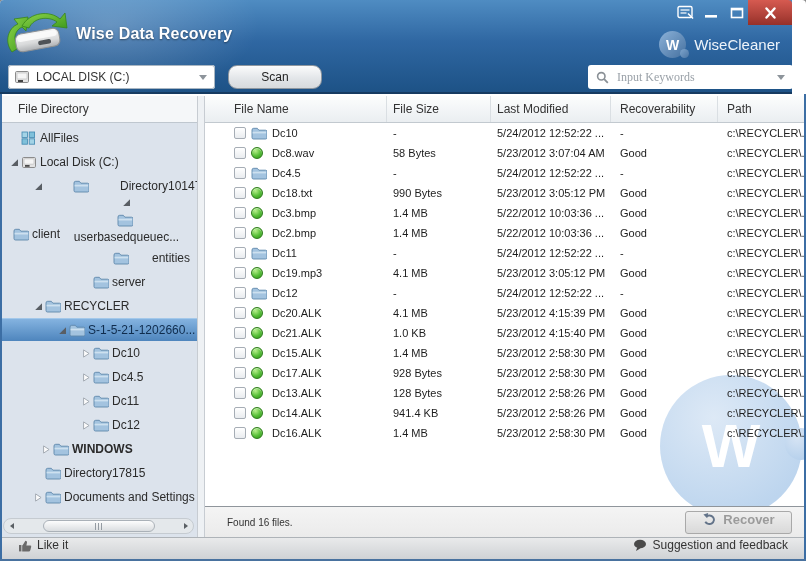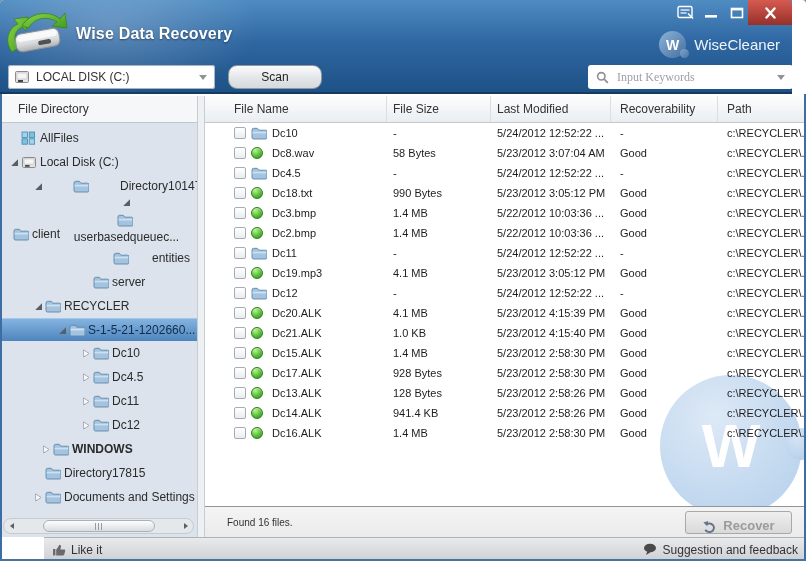--- a/index.html
+++ b/index.html
@@ -84,25 +84,25 @@
   .cb{width:12px;height:12px;flex:0 0 12px;border:1px solid #a6adb5;border-radius:2px;
     background:linear-gradient(180deg,#fff,#e9ecef);}
   .row-icon{width:16px;flex:0 0 16px;display:flex;align-items:center;}
   .orb{width:12px;height:12px;flex:0 0 12px;border-radius:50%;margin-right:4px;
     background:radial-gradient(circle at 35% 28%,#b7ef8c,#54bd35 55%,#2e8f1d);
     border:1px solid #2d7d19;box-shadow:inset 0 1px 1px rgba(255,255,255,.55);}
   .status-bar{height:31px;flex:0 0 31px;border-top:1px solid #8f959b;
     background:linear-gradient(180deg,#f4f4f4,#ebebeb);display:flex;align-items:center;padding:0 14px 0 22px;}
   .found{font-size:10px;color:#333;}
   .recover-button{margin-left:auto;width:107px;height:23px;border:1px solid #a9a9a9;border-radius:3px;
-    background:linear-gradient(180deg,#efefef,#d9d9d9);display:flex;align-items:flex-end;justify-content:center;gap:6px;
+    background:linear-gradient(180deg,#efefef,#d9d9d9);display:flex;align-items:flex-start;justify-content:center;gap:6px;
     font-size:13px;font-weight:bold;color:#9b9b9b;}
   
   .footer{position:absolute;left:0;right:0;bottom:0;height:24px;border-top:1px solid #aeb3b8;
-    background:linear-gradient(180deg,#e9eaeb,#cdd0d3);display:flex;align-items:center;padding:0 8px;margin-left:44px;}
+    background:linear-gradient(180deg,#e9eaeb,#cdd0d3);display:flex;align-items:flex-start;padding:0 18px;}
   .like{display:flex;align-items:center;gap:5px;font-size:12px;color:#333;}
   .feedback{margin-left:auto;display:flex;align-items:center;gap:6px;font-size:12px;color:#333;}
   
   .edge-l,.edge-r{position:absolute;top:94px;bottom:0;width:2px;background:#3c6ea4;z-index:60;}
   .edge-l{left:0;}.edge-r{right:0;}
   .edge-b{position:absolute;left:0;right:0;bottom:0;height:2px;background:#49729f;z-index:60;}
 </style>
 </head>
 <body>
 

